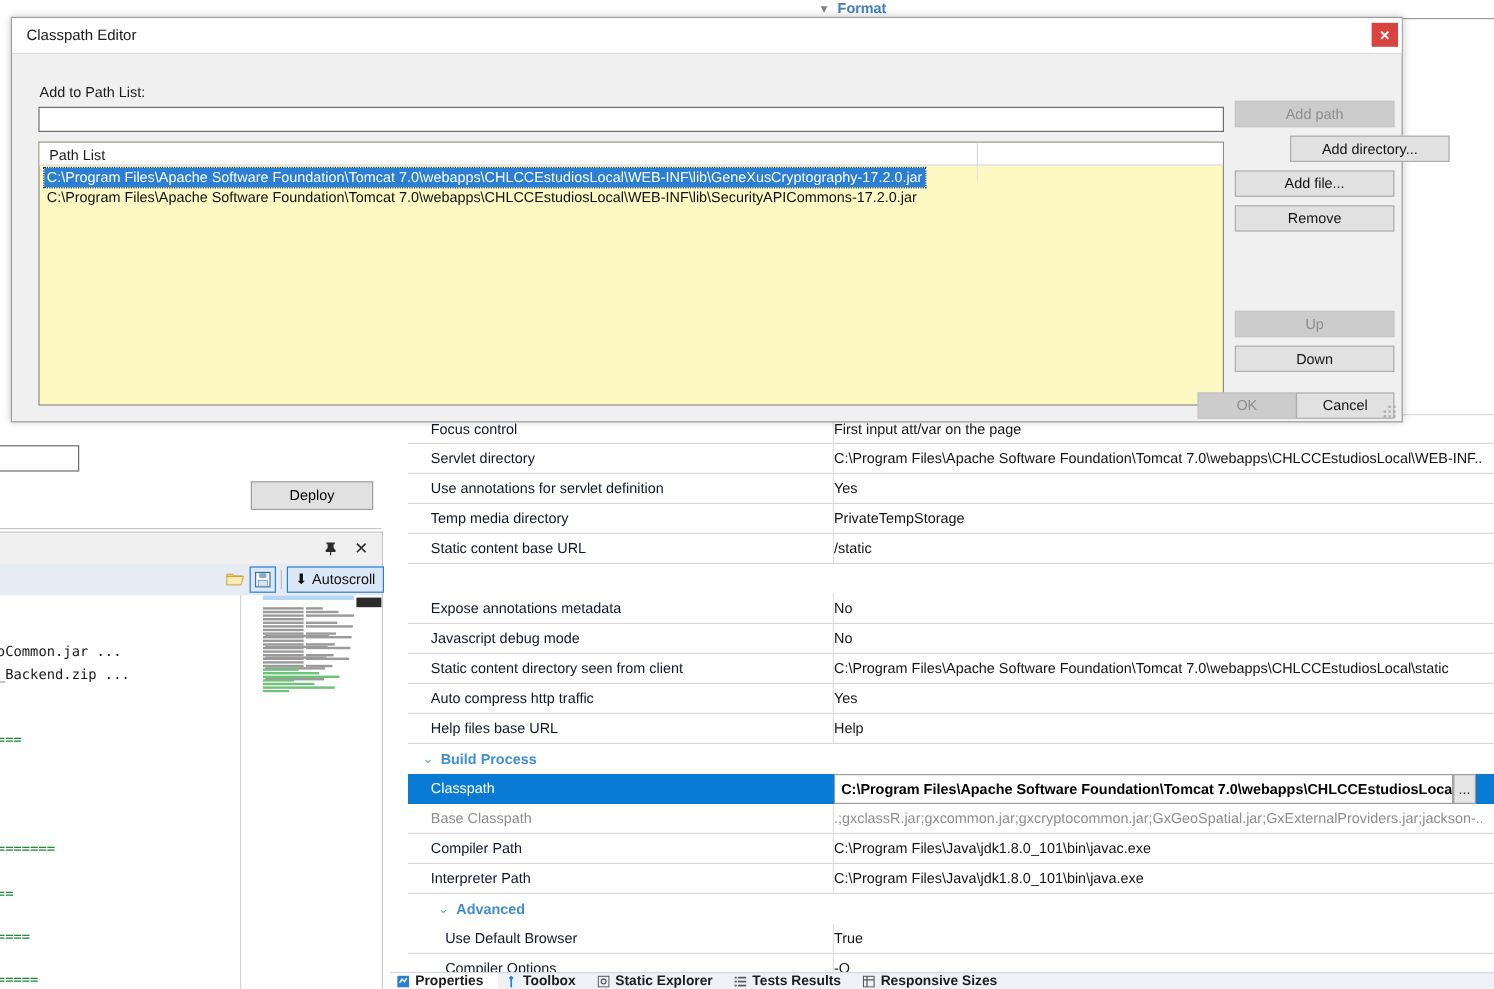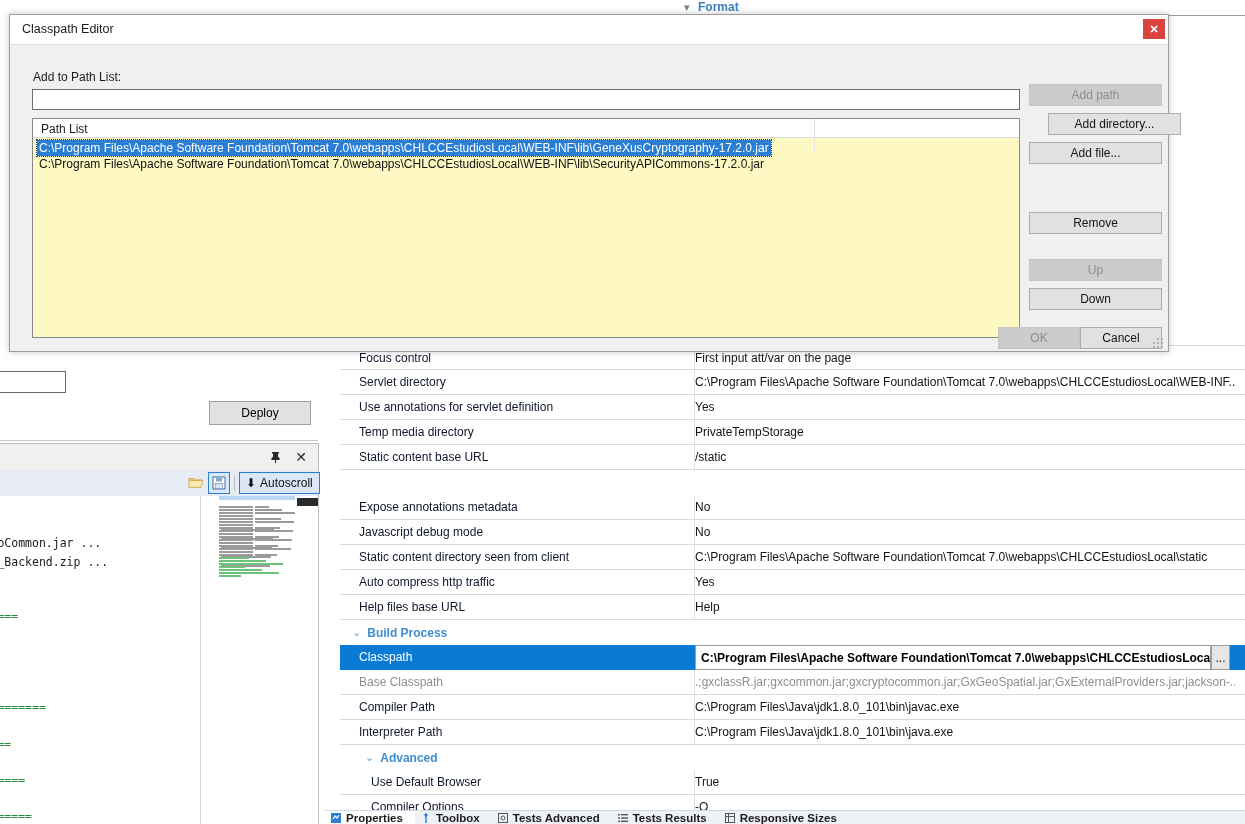--- a/index.html
+++ b/index.html
@@ -456,21 +456,21 @@
         </span>
         <span>Toolbox</span>
       </div>
       <div class="tab">
         <span class="ticon">
           <svg width="10" height="10" viewBox="0 0 10 10">
             <rect x="0.5" y="0.5" width="9" height="9" fill="none" stroke="#555" stroke-width="1"></rect>
             <circle cx="5" cy="5" r="2" fill="none" stroke="#555" stroke-width="1"></circle>
           </svg>
         </span>
-        <span>Tests Advanced</span>
+        <span>Static Explorer</span>
       </div>
       <div class="tab">
         <span class="ticon">
           <svg width="10" height="10" viewBox="0 0 10 10">
             <rect x="0" y="1" width="2" height="1.4" fill="#555"></rect>
             <rect x="3" y="1" width="7" height="1.4" fill="#555"></rect>
             <rect x="0" y="4.3" width="2" height="1.4" fill="#555"></rect>
             <rect x="3" y="4.3" width="7" height="1.4" fill="#555"></rect>
             <rect x="0" y="7.6" width="2" height="1.4" fill="#555"></rect>
             <rect x="3" y="7.6" width="7" height="1.4" fill="#555"></rect>
@@ -506,23 +506,23 @@
           <div class="pl-colsplit"></div>
         </div>
         <div class="pl-col2split"></div>
         <div id="pathrows">
             <div class="pl-row selected" style="top: 21px;">C:\Program Files\Apache Software Foundation\Tomcat 7.0\webapps\CHLCCEstudiosLocal\WEB-INF\lib\GeneXusCryptography-17.2.0.jar</div>
             <div class="pl-row" style="top: 37px;">C:\Program Files\Apache Software Foundation\Tomcat 7.0\webapps\CHLCCEstudiosLocal\WEB-INF\lib\SecurityAPICommons-17.2.0.jar</div>
           </div>
       </div>
 
       <div class="dlg-btn disabled" style="left:1019px; top:39px;">Add path</div>
-      <div class="dlg-btn" style="left:1038px; top:68px;">Add directory...</div>
+      <div class="dlg-btn" style="left:1065px; top:68px;">Add directory...</div>
       <div class="dlg-btn" style="left:1019px; top:97px;">Add file...</div>
-      <div class="dlg-btn" style="left:1019px; top:126px;margin-top:41px;">Remove</div>
+      <div class="dlg-btn" style="left:1019px; top:126px;">Remove</div>
       <div class="dlg-btn disabled" style="left:1019px; top:214px;">Up</div>
       <div class="dlg-btn" style="left:1019px; top:243px;">Down</div>
 
       <div class="dlg-btn sm disabled" style="left:988px; top:282px;">OK</div>
       <div class="dlg-btn sm" style="left:1070px; top:282px;">Cancel</div>
 
       <div class="resize-grip" id="grip">
           <i style="left: 4px; top: 0px;"></i>
           <i style="left: 8px; top: 0px;"></i>
           <i style="left: 0px; top: 4px;"></i>

